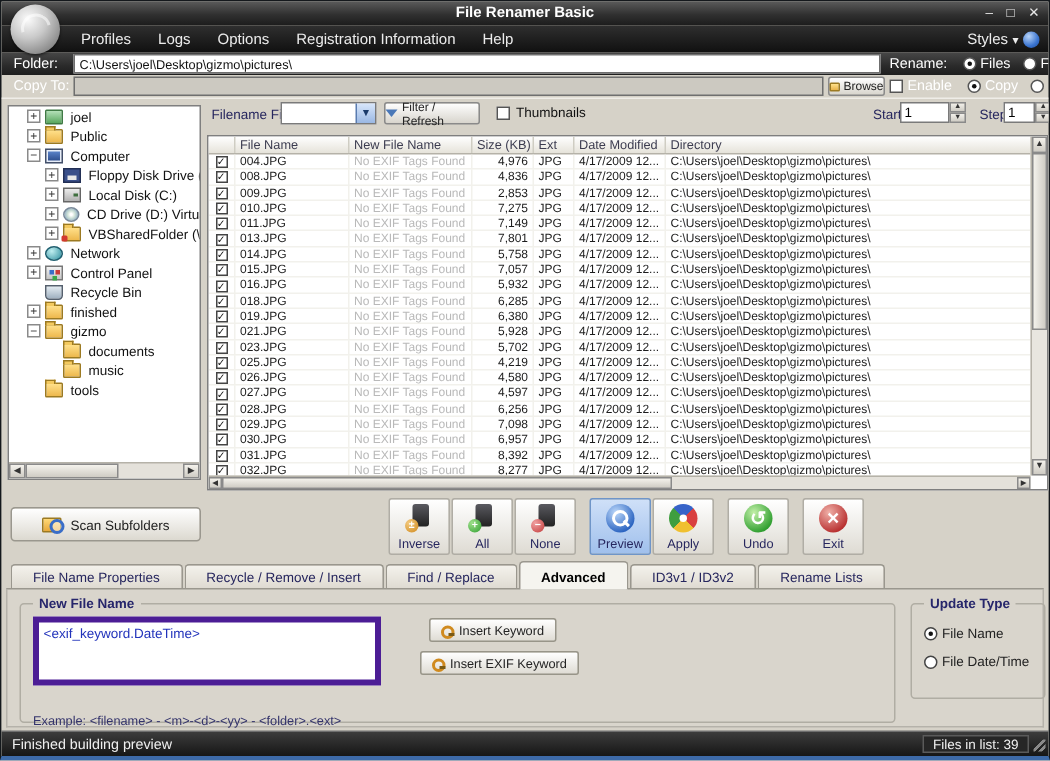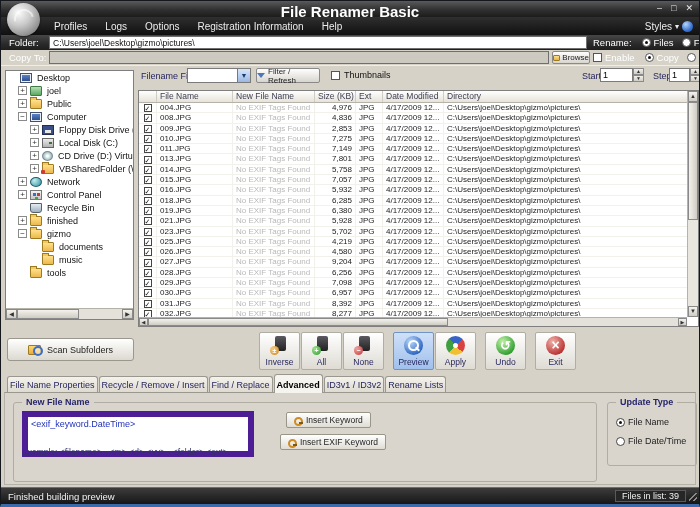--- a/index.html
+++ b/index.html
@@ -5,21 +5,21 @@
   * { box-sizing: border-box; margin: 0; padding: 0; }
   body { background:#9aa4b0; font-family:"Liberation Sans", sans-serif; }
   .window{ position:relative; width:700px; height:507px; background:#d6d2c8;
     border:1px solid #14181c; border-bottom:3px solid #3d6aa8; overflow:hidden;
     font-family:"Liberation Sans", sans-serif; }
 
   
   .titlebar{ position:absolute; top:0; left:0; right:0; height:16px;
     background:linear-gradient(#5a5a5a,#303030 55%,#1c1c1c); }
   .win-title{ position:absolute; left:0; right:0; top:2px; text-align:center;
-    color:#fff; font-size:15px; font-weight:bold; }
+    color:#fff; font-size:10px; font-weight:bold; }
   .win-controls{ position:absolute; right:6px; top:1px; display:flex; gap:9px;
     color:#e8e8e8; font-size:9px; line-height:13px; }
   .win-controls span{ cursor:default; }
   .logo{ position:absolute; left:6px; top:2px; width:33px; height:33px; border-radius:50%;
     background:radial-gradient(circle at 35% 30%, #fbfbfb, #c9c9c9 40%, #7d7d7d 85%, #565656);
     box-shadow:0 1px 2px rgba(0,0,0,.6); z-index:9; }
   .logo::after{ content:""; position:absolute; left:7px; top:6px; width:16px; height:16px;
     border-radius:50%; border:2px solid rgba(255,255,255,.55); border-right-color:transparent;
     border-bottom-color:transparent; transform:rotate(30deg); }
 
@@ -198,35 +198,35 @@
   .undo-icon{ border-radius:50%; background:radial-gradient(circle at 35% 30%,#c2f0a8,#2f9e2f 75%); }
   .undo-icon::after{ content:"↺"; position:absolute; inset:0; color:#fff; font-size:13px;
     line-height:19px; text-align:center; font-weight:bold; }
   .exit-icon{ border-radius:50%; background:radial-gradient(circle at 35% 30%,#f0b0a8,#b83030 75%); }
   .exit-icon::after{ content:"×"; position:absolute; inset:0; color:#fff; font-size:14px;
     line-height:18px; text-align:center; font-weight:bold; }
 
   
   .tabs{ position:absolute; left:6px; top:307px; display:flex; font-size:9px; color:#26265e;
     align-items:flex-end; height:20px; }
-  .tab{ padding:3px 2px 3px; border:1px solid #9a978e; border-bottom:none; border-radius:3px 3px 0 0;
+  .tab{ padding:3px 14px 3px; border:1px solid #9a978e; border-bottom:none; border-radius:3px 3px 0 0;
     background:linear-gradient(#f4f2ec,#ddd9d0); margin-right:1px; }
   .tab.active{ background:#f5f4ef; font-weight:bold; color:#000; padding-top:5px; position:relative; z-index:2; }
   .tabpanel{ position:absolute; left:3px; top:326px; right:3px; bottom:2px; background:#d9d5cc;
     border:1px solid #b5b2aa; border-top-color:#9a978e; }
 
   
   .groupbox{ position:absolute; border:1px solid #b0ada3; border-radius:3px; }
   .gb-title{ position:absolute; top:-6px; left:8px; background:#d9d5cc; padding:0 4px;
     font-size:9px; font-weight:bold; color:#26266b; }
   .gb-nfn{ left:8px; top:9px; width:584px; height:80px; }
   .pattern-box{ position:absolute; left:8px; top:8px; width:232px; height:46px; background:#fff;
-    border:6px solid #4c1d95; font-family:"Liberation Sans",sans-serif; font-size:9px; color:#2233bb;
+    border:4px solid #4c1d95; font-family:"Liberation Sans",sans-serif; font-size:9px; color:#2233bb;
     padding:2px 3px; resize:none; overflow:hidden; }
-  .example{ position:absolute; left:8px; top:44px; font-size:8.5px; color:#33336b; }
+  .example{ position:absolute; left:8px; top:72px; font-size:8.5px; color:#33336b; }
   .kw-btn{ position:absolute; height:16px; background:linear-gradient(#ffffff,#dfdcd4);
     border:1px solid #989589; border-radius:2px; display:flex; align-items:center; gap:4px;
     padding:0 7px; font-size:8.5px; color:#222; }
   .kw-1{ left:272px; top:9px; } .kw-2{ left:266px; top:31px; }
   .kw-icon{ width:8px; height:8px; position:relative; }
   .kw-icon::before{ content:""; position:absolute; left:0; top:1px; width:5px; height:5px;
     border:2px solid #d08a1e; border-radius:50%; }
   .kw-icon::after{ content:""; position:absolute; right:-1px; bottom:0; width:4px; height:2px; background:#7a5a14; }
   .gb-update{ left:602px; top:9px; width:90px; height:64px; font-size:9px; color:#222; }
   .gb-update .radio{ border-color:#444; }
@@ -344,26 +344,20 @@
     <span class="lbl-navy step-label">Step</span>
     <input class="spin-input inp-step" value="1" style="">
     <span class="spinner sp-step">
         <span>▲</span>
         <span>▼</span>
       </span>
 
     <div class="tree-panel">
       <div class="tree">
 
-          <div class="tree-item">
-            <span class="indent level-0"></span>
-            <span class="expander leaf"></span>
-            <span class="ti-icon desktop-icon"></span>
-            <span class="ti-label">Desktop</span>
-          </div>
 
           <div class="tree-item">
             <span class="indent level-1"></span>
             <span class="expander plus"></span>
             <span class="ti-icon user-folder-icon"></span>
             <span class="ti-label">joel</span>
           </div>
 
           <div class="tree-item">
             <span class="indent level-1"></span>
@@ -668,21 +662,21 @@
             <span class="cell c5">4/17/2009 12...</span>
             <span class="cell c6">C:\Users\joel\Desktop\gizmo\pictures\</span>
           </div>
 
           <div class="trow">
             <span class="cell c0">
               <span class="rowcb checked"></span>
             </span>
             <span class="cell c1">027.JPG</span>
             <span class="cell c2">No EXIF Tags Found</span>
-            <span class="cell c3">9,204</span>
+            <span class="cell c3">4,597</span>
             <span class="cell c4">JPG</span>
             <span class="cell c5">4/17/2009 12...</span>
             <span class="cell c6">C:\Users\joel\Desktop\gizmo\pictures\</span>
           </div>
 
           <div class="trow">
             <span class="cell c0">
               <span class="rowcb checked"></span>
             </span>
             <span class="cell c1">028.JPG</span>

